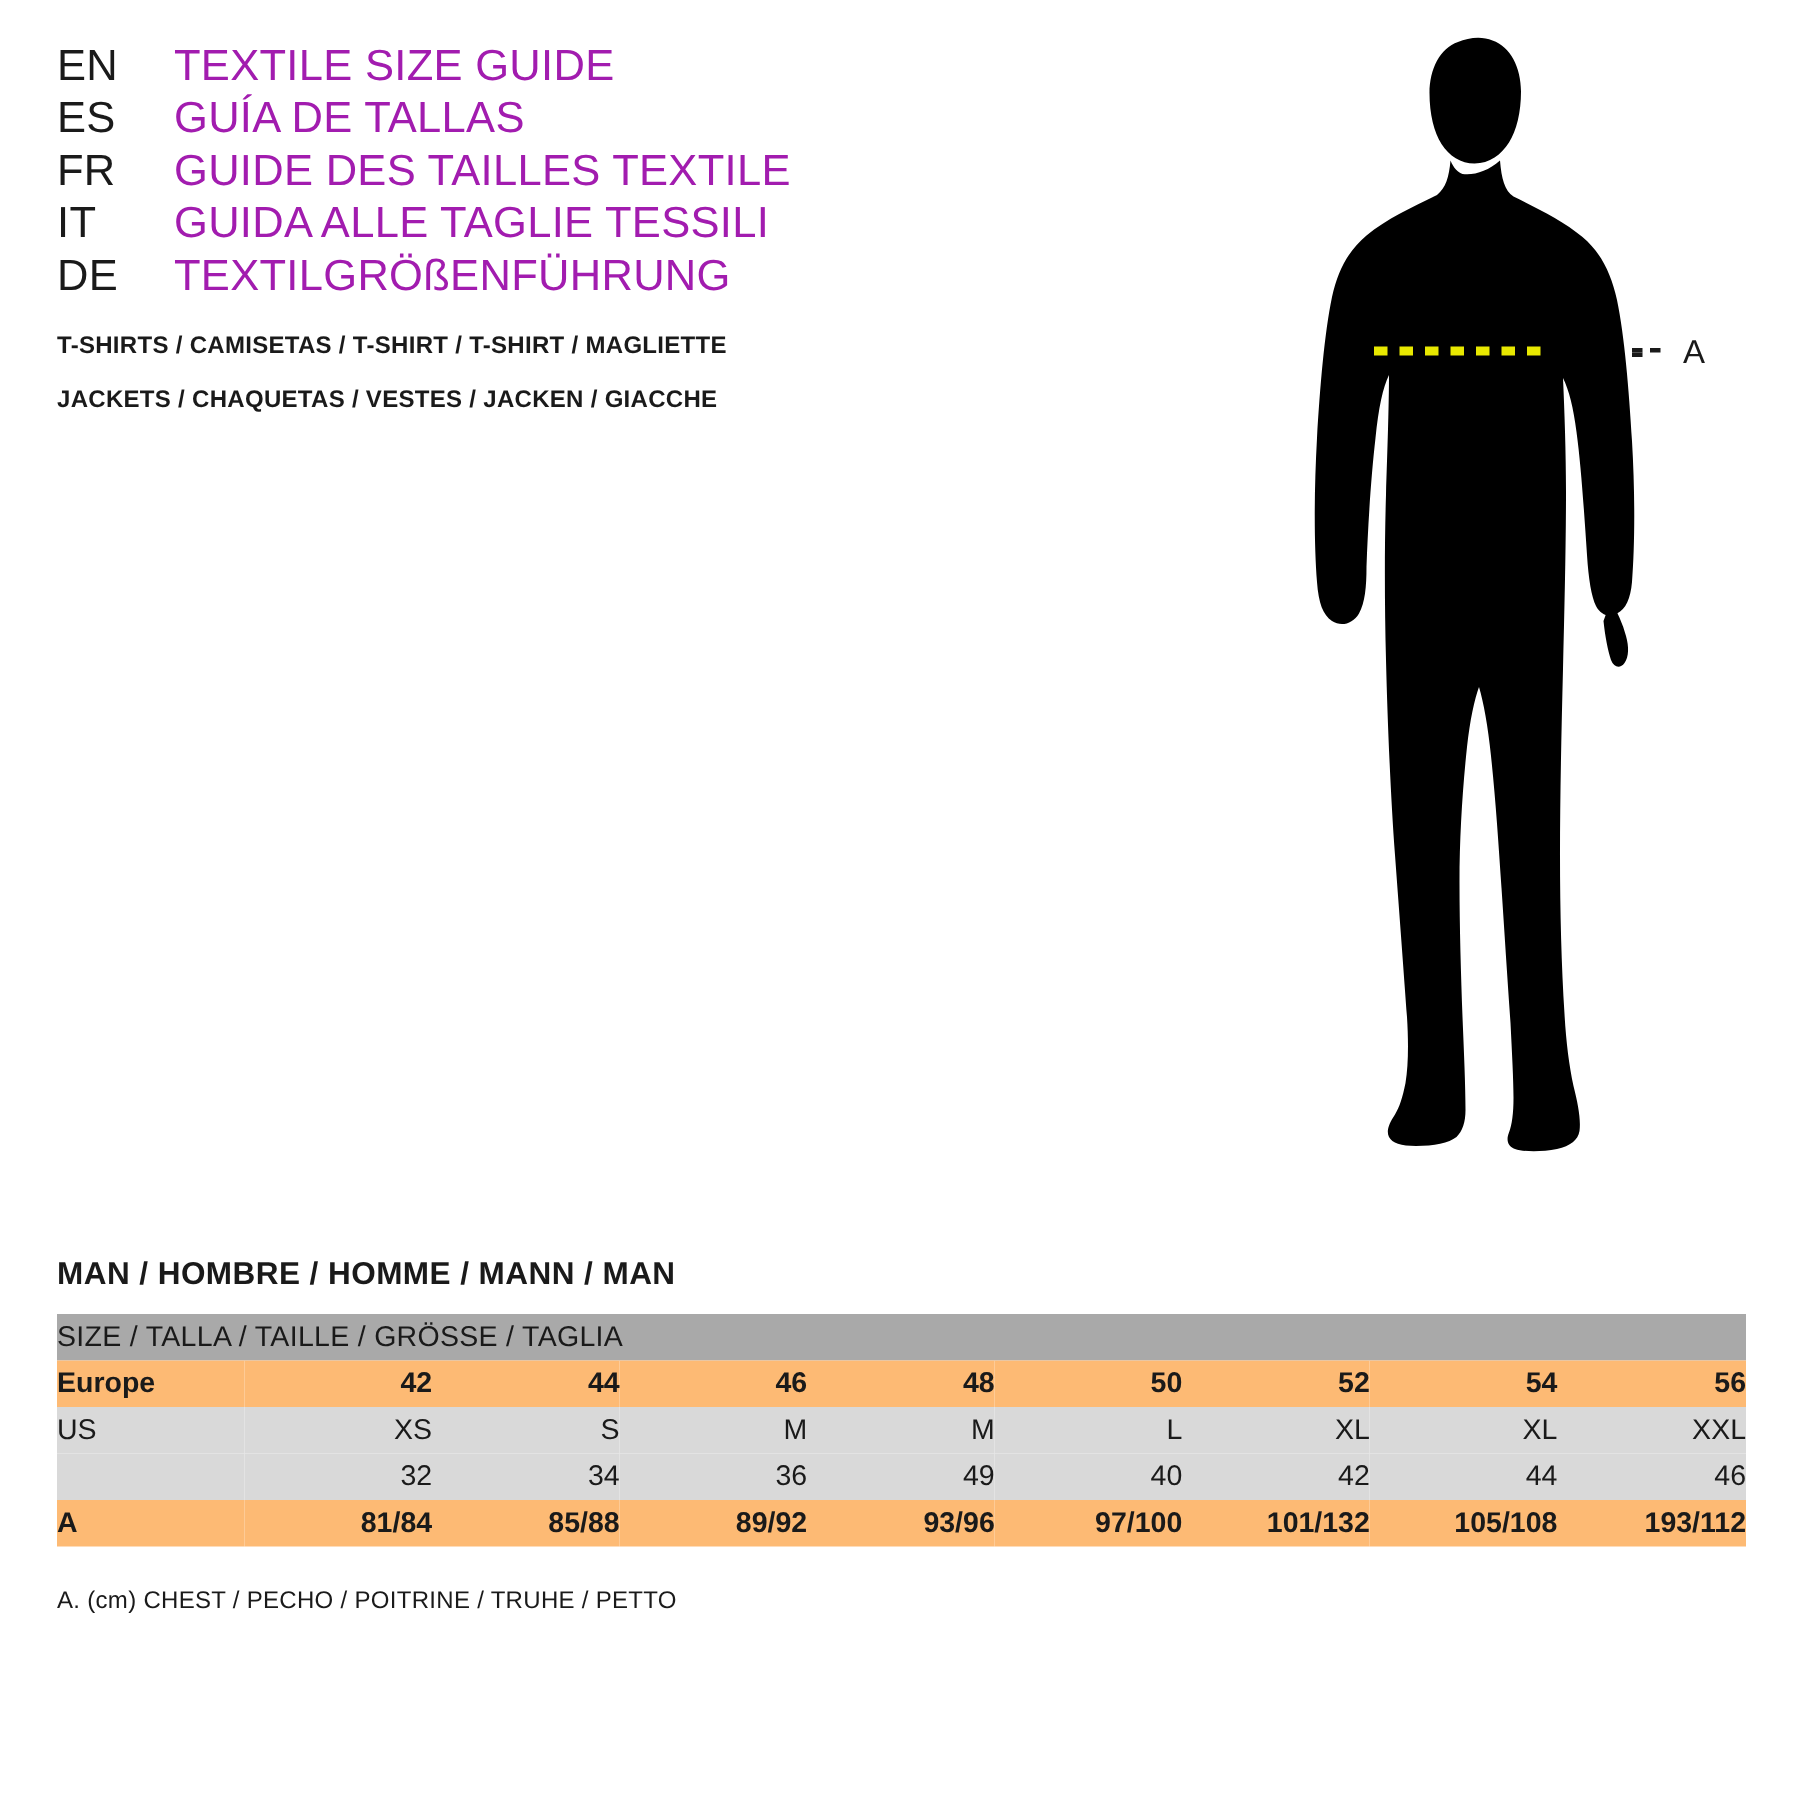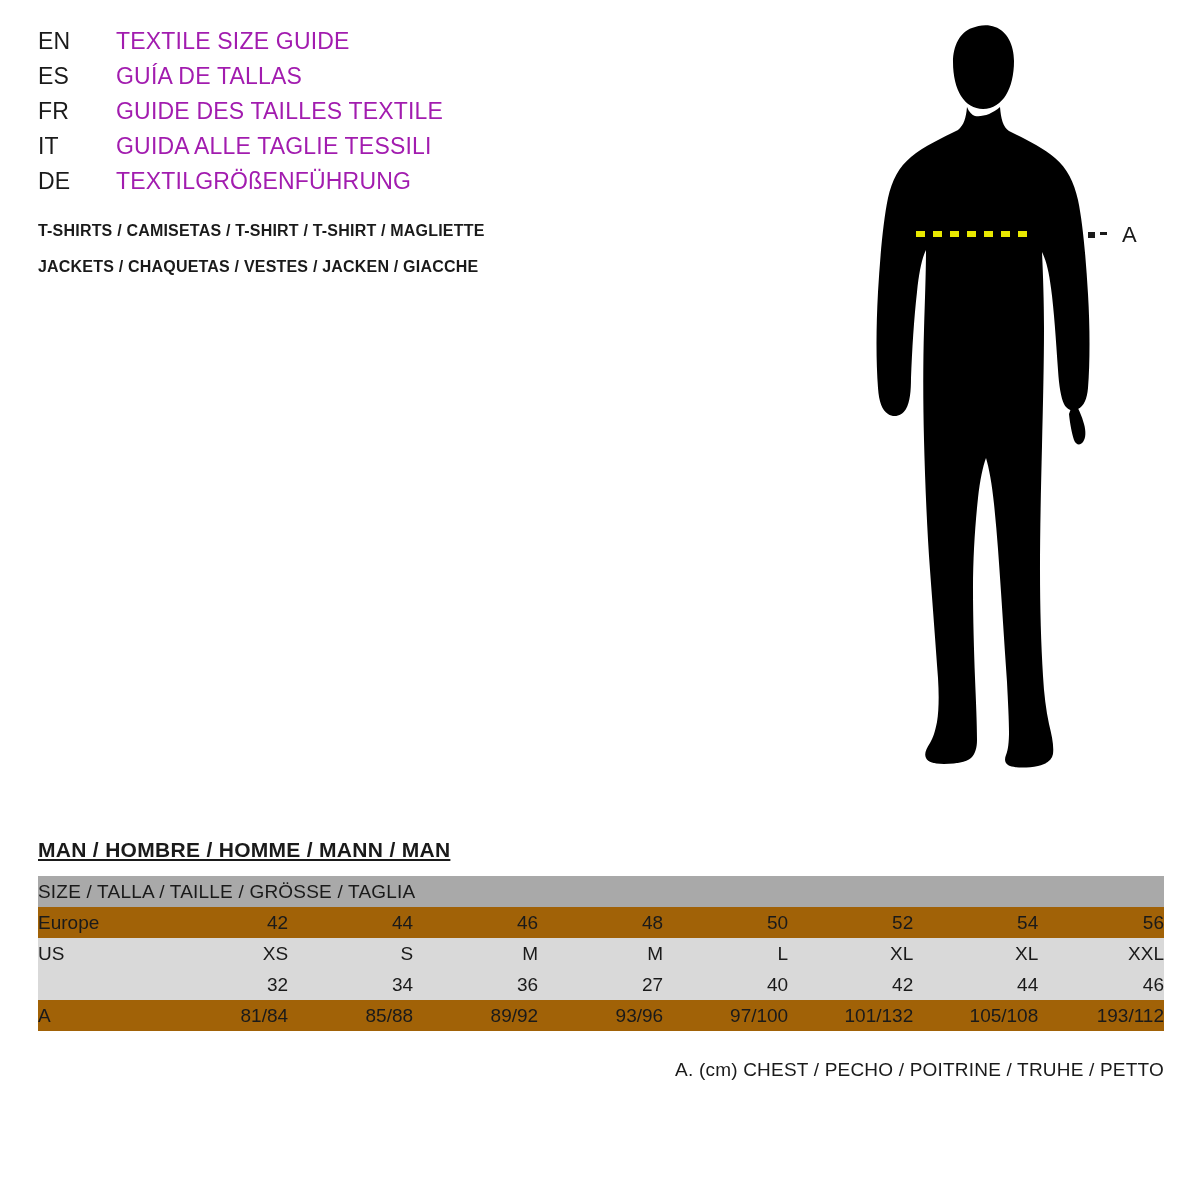--- a/index.html
+++ b/index.html
@@ -20,21 +20,21 @@
   .lang-block {
     position: absolute;
     left: 38px;
     top: 28px;
     width: 700px;
   }
   .lang-row {
     display: flex;
     align-items: baseline;
     height: 35px;
-    font-size: 23px;
+    font-size: 29px;
     letter-spacing: 0.2px;
   }
   .lang-code {
     width: 78px;
     flex: 0 0 78px;
     color: #1a1a1a;
   }
   .lang-text {
     color: #a21caf;
   }
@@ -93,60 +93,59 @@
     position: absolute;
     left: 38px;
     top: 838px;
     width: 1126px;
   }
   .table-title {
     font-size: 21px;
     font-weight: bold;
     letter-spacing: 0.3px;
     margin-bottom: 14px;
-    text-decoration: underline;
   }
   table.size-table {
     border-collapse: collapse;
     width: 1126px;
     table-layout: fixed;
   }
   table.size-table td {
     font-size: 19px;
     height: 31px;
     padding: 0;
     vertical-align: middle;
   }
   .row-head {
     background: #a9a9a9;
   }
   .row-grey {
     background: #d9d9d9;
     margin-top: 36px;
   }
   .row-white {
-    background: #a16207;
+    background: #fdba74;
+    font-weight: bold;
   }
   td.label-cell {
     padding-left: 8px;
     text-align: left;
     width: 178px;
   }
   td.val-cell {
     text-align: right;
   }
   .table-head-text {
     font-size: 19px;
     letter-spacing: 0.2px;
   }
   .footnote {
     margin-top: 28px;
-    font-size: 19px;
+    font-size: 16px;
     letter-spacing: 0.2px;
-    text-align: right;
   }
 </style>
 </head>
 <body>
 
 <div class="lang-block">
   <div class="lang-row">
     <span class="lang-code">EN</span>
     <span class="lang-text">TEXTILE SIZE GUIDE</span>
   </div>
@@ -284,21 +283,21 @@
         <td class="val-cell">XL</td>
         <td class="val-cell">XL</td>
         <td class="val-cell">XXL</td>
       </tr>
 
       <tr class="row-grey">
         <td class="label-cell"></td>
         <td class="val-cell">32</td>
         <td class="val-cell">34</td>
         <td class="val-cell">36</td>
-        <td class="val-cell">27</td>
+        <td class="val-cell">49</td>
         <td class="val-cell">40</td>
         <td class="val-cell">42</td>
         <td class="val-cell">44</td>
         <td class="val-cell">46</td>
       </tr>
 
       <tr class="row-white">
         <td class="label-cell">A</td>
         <td class="val-cell">81/84</td>
         <td class="val-cell">85/88</td>

